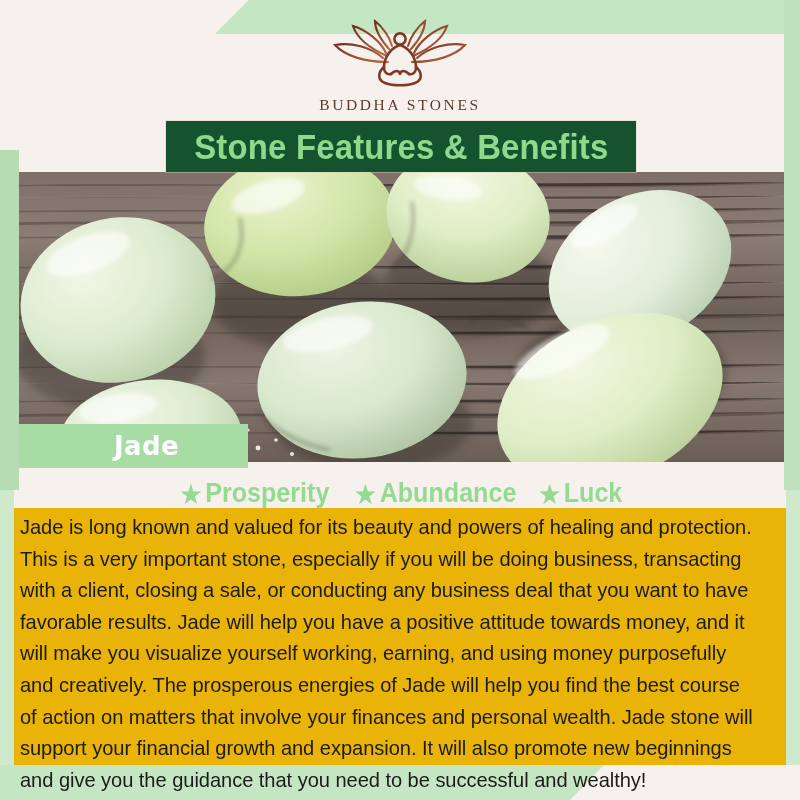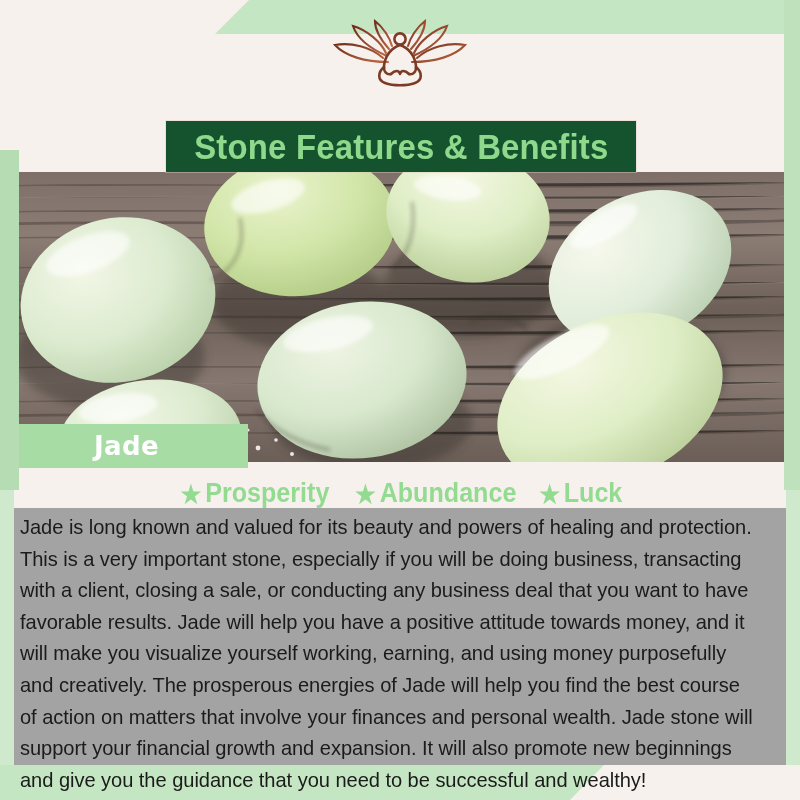--- a/index.html
+++ b/index.html
@@ -161,21 +161,21 @@
     left: 19px;
     width: 229px;
     height: 44px;
     background: #a8dca5;
     z-index: 5;
     display: flex;
     align-items: center;
   }
 
   .jade-text {
-    margin-left: 75px;
+    margin-left: 95px;
     color: #ffffff;
     font-size: 26px;
     font-weight: bold;
     letter-spacing: .4px;
     font-family: "DejaVu Sans", sans-serif;
   }
 
   
   .benefits {
     position: absolute;
@@ -206,21 +206,21 @@
     display: inline-block;
   }
 
   
   .body-copy {
     position: absolute;
     top: 508px;
     left: 14px;
     width: 772px;
     height: 257px;
-    background: #a3a3a3;
+    background: #eab308;
     z-index: 3;
     padding: 4px 16px 0 6px;
   }
 
   .body-copy p {
     font-family: "Liberation Sans Narrow", "Liberation Sans", sans-serif;
     font-size: 20.4px;
     line-height: 31.6px;
     color: #1b1b1b;
     text-align: left;
@@ -264,20 +264,21 @@
         <circle cx="75" cy="21" r="5.6"></circle>
 
         <path d="M75 27 C 66 30, 60 38, 59 48 C 58.5 54, 62 57, 66 56"></path>
         <path d="M75 27 C 84 30, 90 38, 91 48 C 91.5 54, 88 57, 84 56"></path>
 
         <path d="M59 49 C 53 54, 52 62, 60 65 C 68 68, 82 68, 90 65 C 98 62, 97 54, 91 49"></path>
 
         <path d="M66 56 C 70 52, 74 52, 75 56 C 76 52, 80 52, 84 56"></path>
       </g>
     </svg>
+    <span class="logo-text">BUDDHA STONES</span>
   </div>
 
   <div class="title-box">
     <span class="title-text">Stone Features &amp; Benefits</span>
   </div>
 
   <div class="photo">
     <svg viewBox="0 0 800 290" preserveAspectRatio="none">
       <defs>
         <linearGradient id="wood" x1="0" y1="0" x2="0" y2="1">

